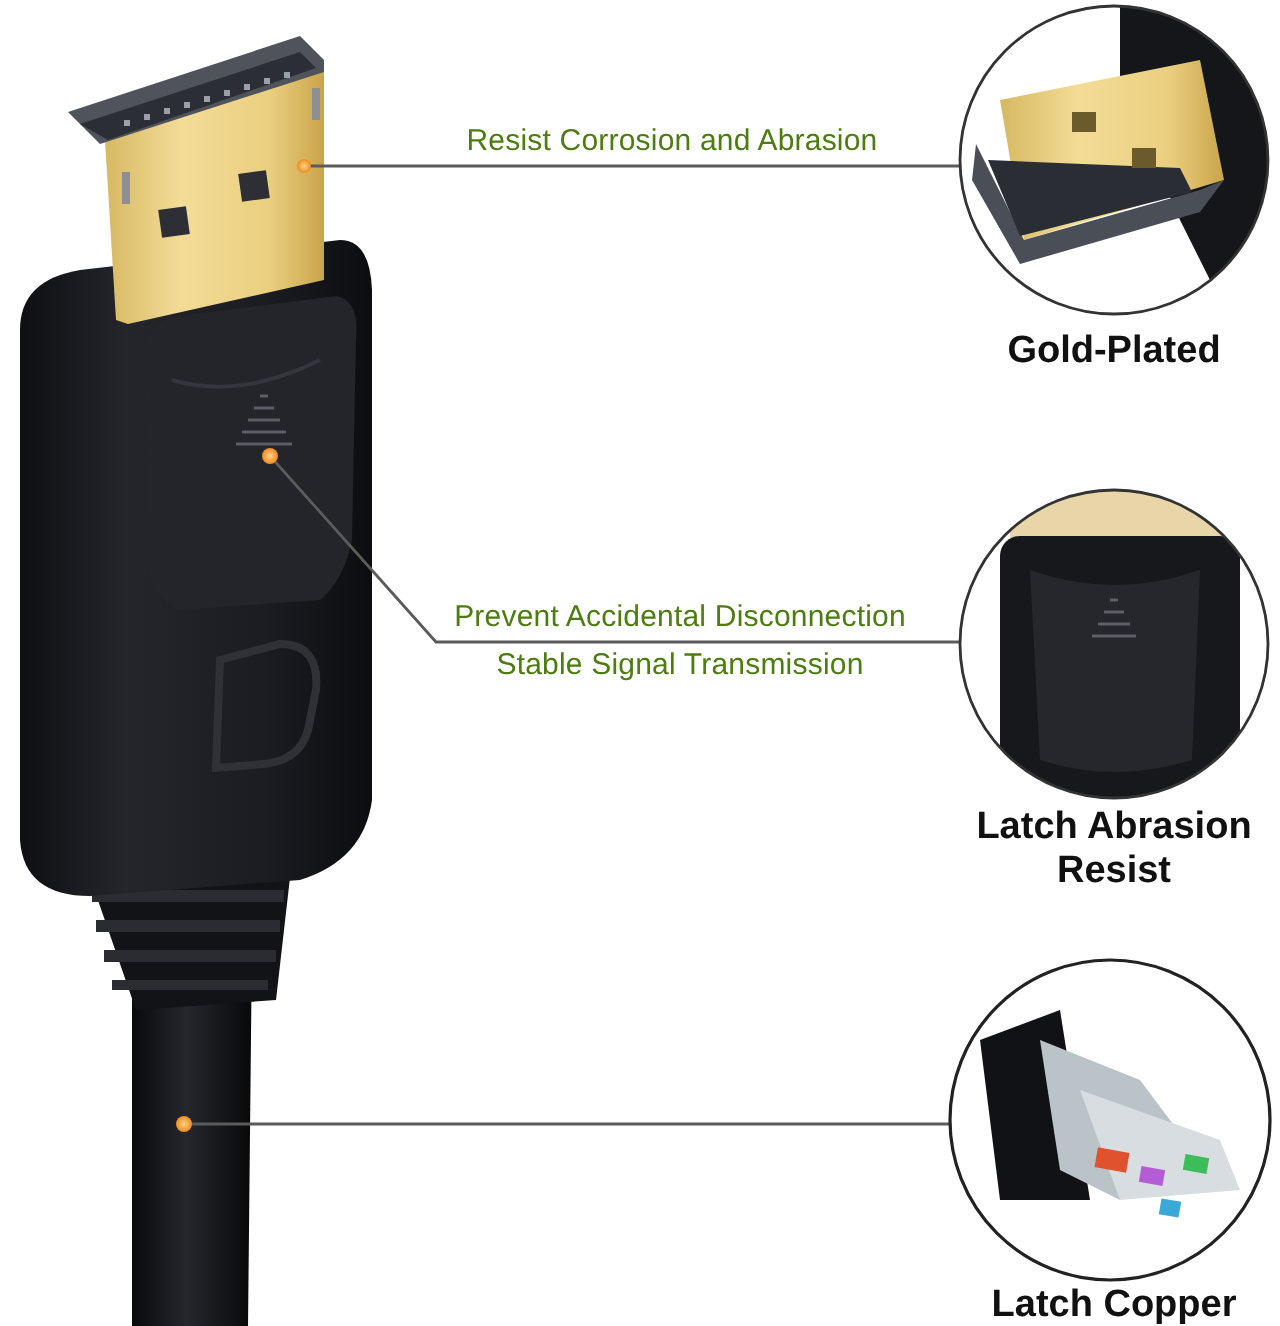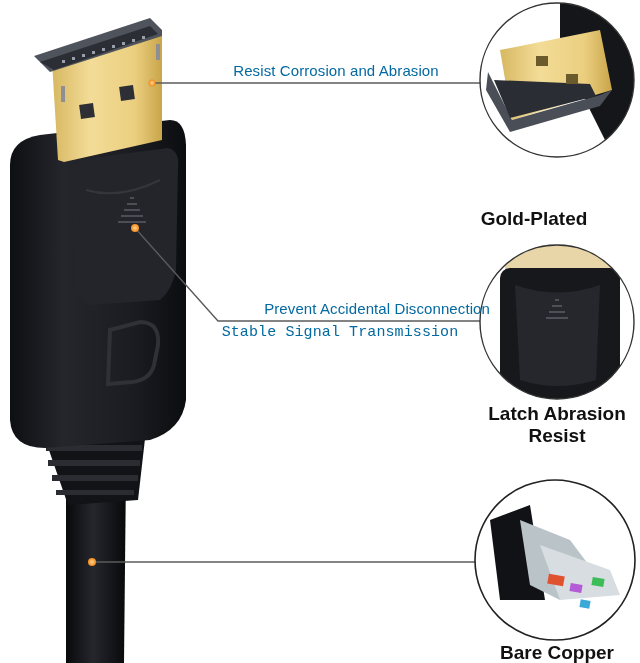--- a/index.html
+++ b/index.html
@@ -1,20 +1,20 @@
 <!DOCTYPE html>
 <html><head>
 <meta charset="utf-8">
 <style>
   html, body { margin: 0; padding: 0; background: #ffffff; }
   body { width: 640px; height: 663px; position: relative; overflow: hidden;
          font-family: "Liberation Sans", "DejaVu Sans", sans-serif; color: #1a1a1a; }
   .stage { position: absolute; left: 0; top: 0; width: 640px; height: 663px; }
   svg.art { position: absolute; left: 0; top: 0; }
-  .caption { position: absolute; font-size: 15px; color: #0369a1; white-space: nowrap; text-align: center; letter-spacing: 0.1px; }
+  .caption { position: absolute; font-size: 15px; color: #4d7c0f; white-space: nowrap; text-align: center; letter-spacing: 0.1px; }
   .badge-label { position: absolute; font-weight: bold; font-size: 19px; color: #111; text-align: center; line-height: 22px; }
 </style>
 </head>
 <body>
 
 <div class="stage">
 
   <svg class="art" width="640" height="663" viewBox="0 0 640 663">
     <defs>
       <linearGradient id="gold" x1="0" y1="0" x2="1" y2="0">
@@ -150,22 +150,22 @@
         <rect x="570" y="584" width="12" height="8" fill="#b45cd6" transform="rotate(10 576 588)"></rect>
         <rect x="592" y="578" width="12" height="8" fill="#3dbd5a" transform="rotate(10 598 582)"></rect>
         <rect x="580" y="600" width="10" height="8" fill="#3aa9d8" transform="rotate(10 585 604)"></rect>
       </g>
       <circle cx="555" cy="560" r="80" fill="none" stroke="#222" stroke-width="1.6"></circle>
     </g>
   </svg>
 
   <div class="caption" style="left:186px; top:62px; width:300px;">Resist Corrosion and Abrasion</div>
 
-  <div class="caption" style="left:190px; top:300px; width:300px;text-align:right;">Prevent Accidental Disconnection</div>
-  <div class="caption" style="left:190px; top:324px; width:300px;font-family:Liberation Mono, monospace;">Stable Signal Transmission</div>
+  <div class="caption" style="left:190px; top:300px; width:300px;">Prevent Accidental Disconnection</div>
+  <div class="caption" style="left:190px; top:324px; width:300px;">Stable Signal Transmission</div>
 
 
-  <div class="badge-label" style="left:464px; top:165px; width:140px;margin-top:43px;">Gold-Plated</div>
+  <div class="badge-label" style="left:487px; top:165px; width:140px;">Gold-Plated</div>
   <div class="badge-label" style="left:482px; top:403px; width:150px;">Latch Abrasion</div>
   <div class="badge-label" style="left:482px; top:425px; width:150px;">Resist</div>
-  <div class="badge-label" style="left:487px; top:642px; width:140px;">Bare Copper</div>
+  <div class="badge-label" style="left:487px; top:642px; width:140px;">Latch Copper</div>
 
 </div>
 
 </body></html>

